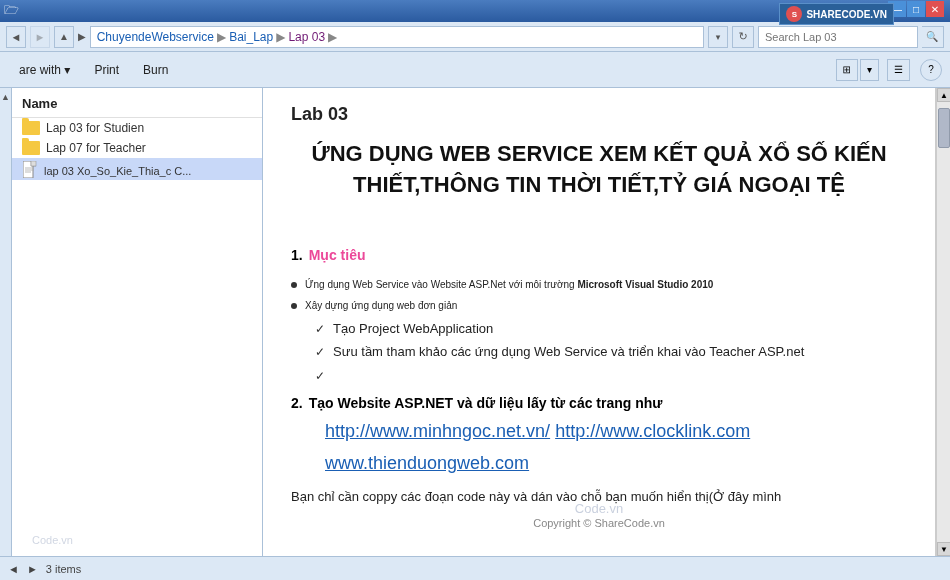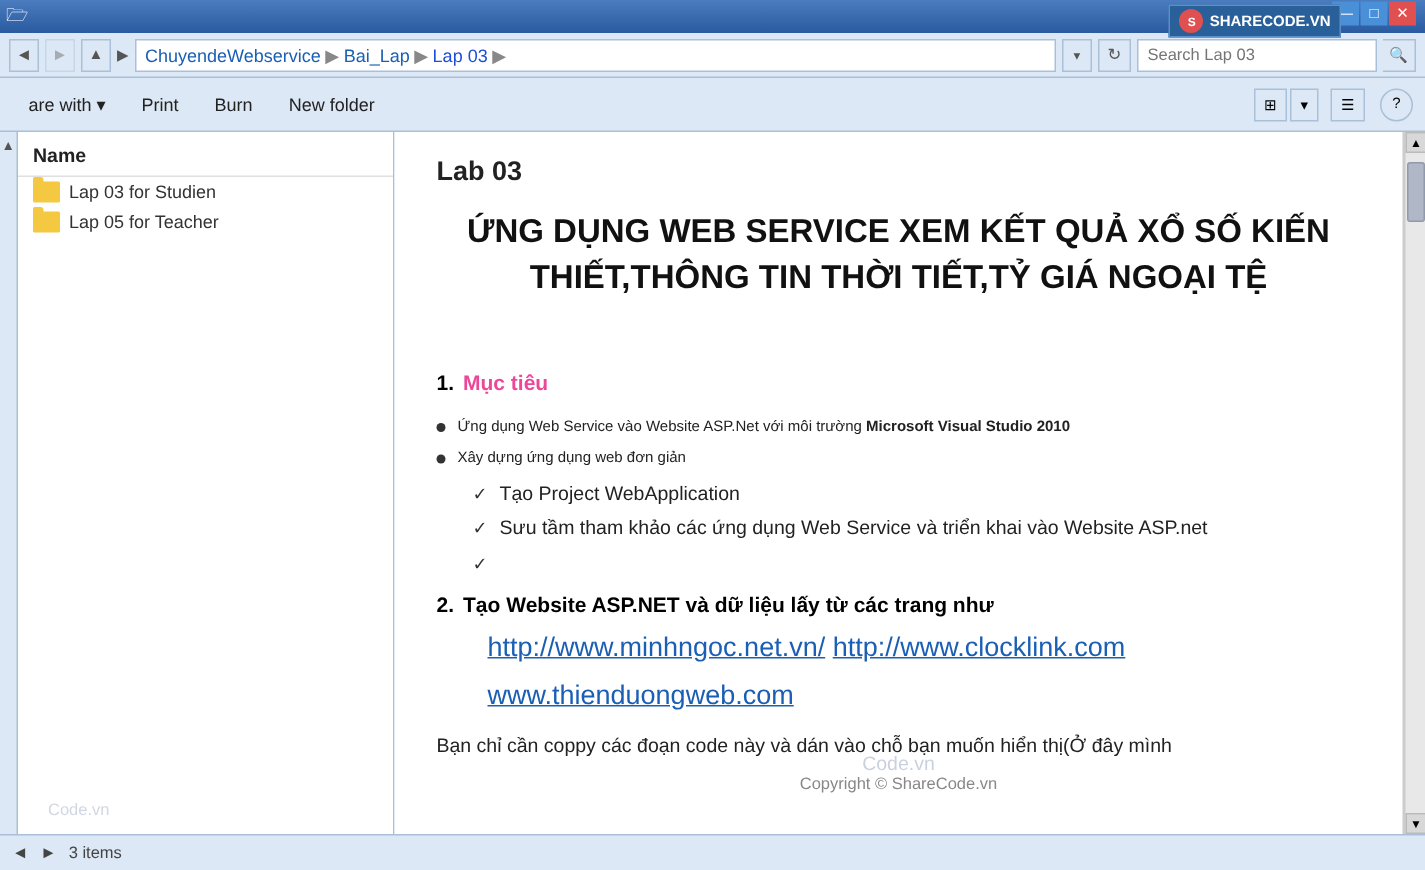--- a/index.html
+++ b/index.html
@@ -397,34 +397,33 @@
 <div class="address-bar">
   <div class="bc-arrow">◄</div>
   <div class="bc-arrow" style="opacity:0.4;">►</div>
   <div class="bc-arrow" style="font-size:10px;">▲</div>
   <div class="address-bar-arrow">▶</div>
   <div class="breadcrumb-area">
     <span style="cursor:pointer;color:#1a5fb4;">ChuyendeWebservice</span>
     <span class="breadcrumb-sep"> ▶ </span>
     <span style="cursor:pointer;color:#1a5fb4;">Bai_Lap</span>
     <span class="breadcrumb-sep"> ▶ </span>
-    <span style="cursor:pointer;color:#1d4ed8;">Lap 03</span>
+    <span style="cursor:pointer;color:#701a75;">Lap 03</span>
     <span class="breadcrumb-sep"> ▶</span>
   </div>
   <div class="bc-arrow" style="font-size:9px;">▾</div>
   <div class="refresh-btn">↻</div>
   <input class="search-box" placeholder="Search Lap 03" style="">
   <div class="search-icon-btn">🔍</div>
 </div>
 
 <div class="toolbar">
   <button class="toolbar-btn">are with ▾</button>
   <button class="toolbar-btn">Print</button>
   <button class="toolbar-btn">Burn</button>
-  <button class="toolbar-btn">New folder</button>
   <div class="toolbar-spacer"></div>
   <div class="view-btns">
     <div class="view-btn">⊞</div>
     <div class="view-btn">▾</div>
     <div style="width:4px;"></div>
     <div class="view-btn">☰</div>
     <div style="width:6px;"></div>
     <div class="view-btn" style="width:22px; height:22px; border-radius:50%; background:#dce8f5; border:1px solid #aac0d8;">?</div>
   </div>
 </div>
@@ -437,21 +436,34 @@
 
   <div class="left-panel" style="position:relative;">
     <div class="panel-header">Name</div>
 
     <div class="file-item">
       <div class="folder-icon"></div>
       <span>Lap 03 for Studien</span>
     </div>
     <div class="file-item">
       <div class="folder-icon"></div>
-      <span>Lap 05 for Teacher</span>
+      <span>Lap 07 for Teacher</span>
+    </div>
+    <div class="file-item selected">
+      <div class="file-icon-img">
+        <svg width="14" height="17" viewBox="0 0 14 17">
+          <rect x="0" y="0" width="10" height="17" fill="white" stroke="#888" stroke-width="1"></rect>
+          <polygon points="8,0 13,5 8,5" fill="#ccc" stroke="#888" stroke-width="0.5"></polygon>
+          <rect x="8" y="0" width="5" height="5" fill="#ddd" stroke="#888" stroke-width="0.5"></rect>
+          <line x1="2" y1="7" x2="11" y2="7" stroke="#aaa" stroke-width="0.8"></line>
+          <line x1="2" y1="9" x2="11" y2="9" stroke="#aaa" stroke-width="0.8"></line>
+          <line x1="2" y1="11" x2="8" y2="11" stroke="#aaa" stroke-width="0.8"></line>
+        </svg>
+      </div>
+      <span style="font-size:11px;">lap 03 Xo_So_Kie_Thia_c C...</span>
     </div>
 
     <div class="left-watermark">Code.vn</div>
   </div>
 
   <div class="right-panel" style="position:relative;">
 
     <div class="watermark">Code.vn</div>
 
     <div class="doc-title">Lab 03</div>
@@ -475,21 +487,21 @@
       <span>Xây dựng ứng dụng web đơn giản</span>
     </div>
 
     <div class="sub-bullet">
       <span class="check-mark">✓</span>
       <span>Tạo Project WebApplication</span>
     </div>
 
     <div class="sub-bullet">
       <span class="check-mark">✓</span>
-      <span>Sưu tầm tham khảo các ứng dụng Web Service và triển khai vào Website ASP.net</span>
+      <span>Sưu tầm tham khảo các ứng dụng Web Service và triển khai vào Teacher ASP.net</span>
     </div>
 
     <div class="sub-bullet">
       <span class="check-mark">✓</span>
     </div>
 
     <div style="display:flex; align-items:baseline; gap:6px; margin-top:10px; margin-bottom:4px; flex-wrap:wrap;">
       <span style="font-weight:bold; font-size:14px;">2.</span>
       <span class="bold-text" style="font-size:14px;">Tạo Website ASP.NET và dữ liệu lấy từ các trang như</span>
     </div>

